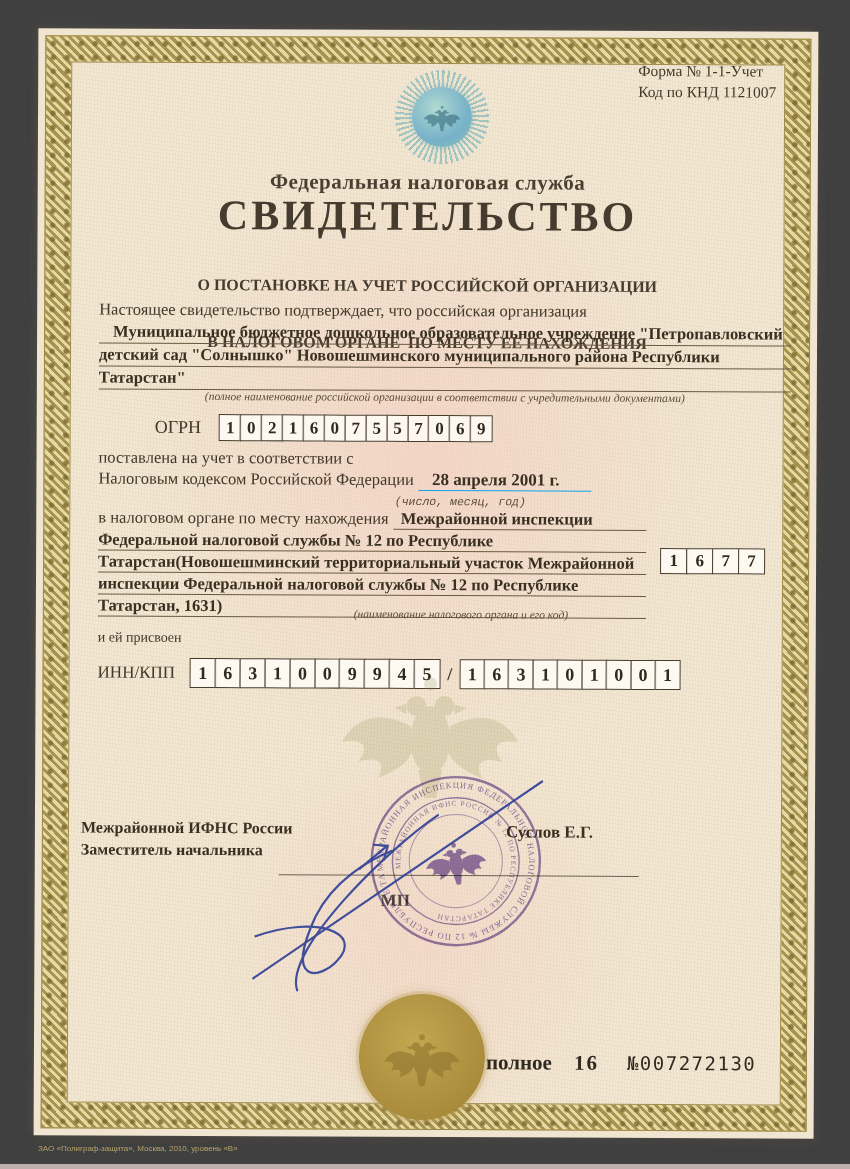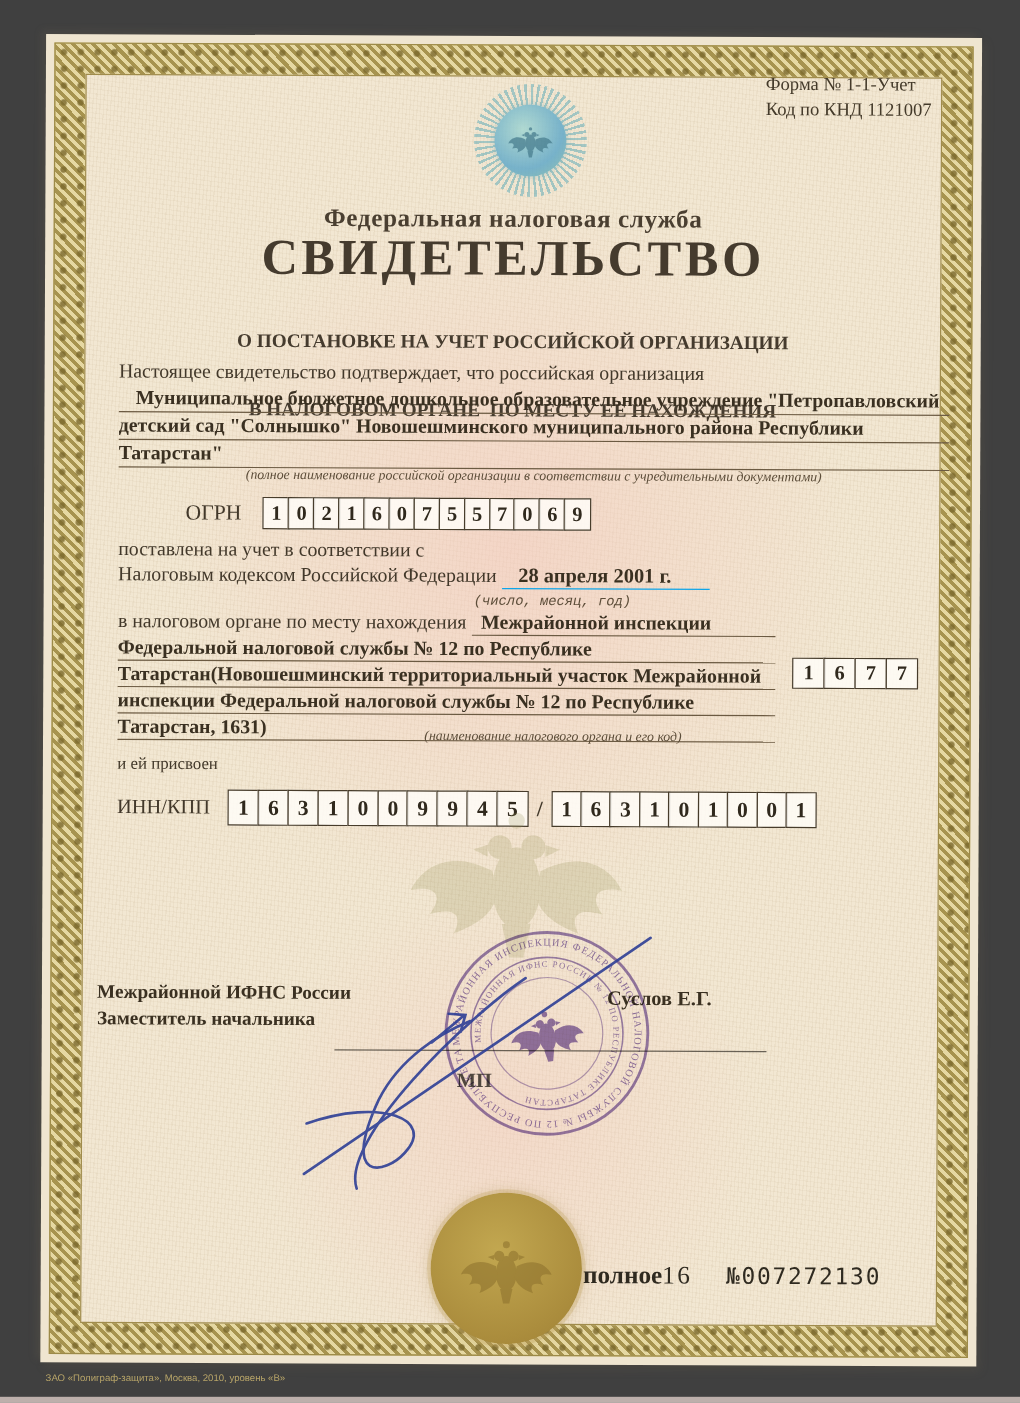--- a/index.html
+++ b/index.html
@@ -88,21 +88,21 @@
   .stamp{left:332px;top:742px;width:178px;height:178px;transform:rotate(-8deg);opacity:.92;mix-blend-mode:multiply;}
   .ink{left:205px;top:735px;width:320px;height:230px;}
   .gold-seal{
     left:325px;top:964px;width:126px;height:126px;border-radius:50%;
     background:radial-gradient(circle at 44% 38%, #c2a750, #ab8d3d 68%, #9e8035);
     box-shadow:0 0 0 3px rgba(195,165,95,.3), 0 0 12px rgba(160,130,60,.35);
     display:flex;align-items:center;justify-content:center;color:#8a6f2c;
   }
   .series-row{left:452px;top:1020px;display:flex;align-items:baseline;color:#2f2a20;}
   .series-row .s-label{font-weight:700;font-size:21px;}
-  .series-row .s-val{font-weight:400;font-size:21px;letter-spacing:2px;}
+  .series-row .s-val{font-weight:700;font-size:21px;margin-left:22px;letter-spacing:2px;}
   .series-row .s-num{font-family:"DejaVu Sans Mono",monospace;font-size:19px;margin-left:28px;letter-spacing:1.5px;}
   .printer-note{position:absolute;left:38px;top:1144px;font-family:"Liberation Sans",sans-serif;font-size:8px;color:#b7a468;}
   svg text{font-family:"Liberation Serif",serif;}
 </style>
 </head>
 <body>
 
 <svg width="0" height="0" style="position:absolute">
   <defs>
     <g id="eagle-shape">

